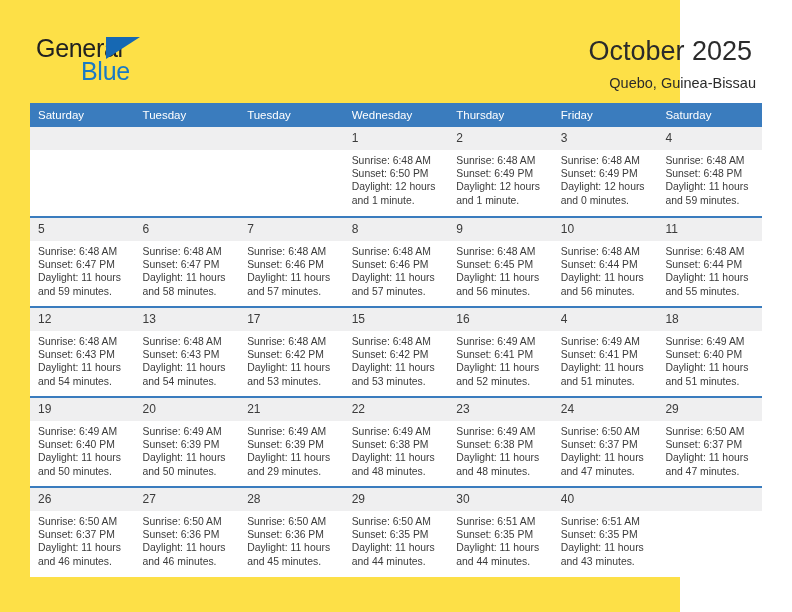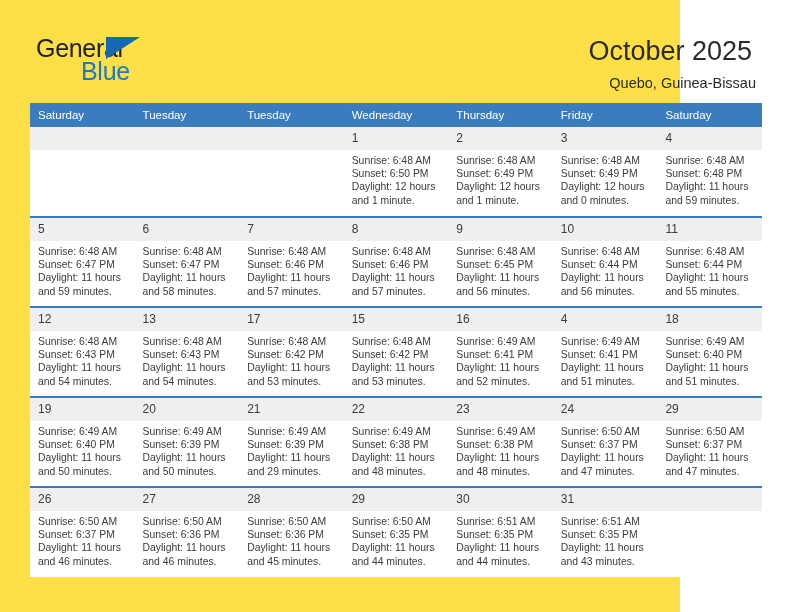--- a/index.html
+++ b/index.html
@@ -451,21 +451,21 @@
           <td class="daycell">
             <div class="daynum">30</div>
             <div class="dayinfo">
               <div>Sunrise: 6:51 AM</div>
               <div>Sunset: 6:35 PM</div>
               <div>Daylight: 11 hours</div>
               <div>and 44 minutes.</div>
             </div>
           </td>
           <td class="daycell">
-            <div class="daynum">31</div>
+            <div class="daynum">40</div>
             <div class="dayinfo">
               <div>Sunrise: 6:51 AM</div>
               <div>Sunset: 6:35 PM</div>
               <div>Daylight: 11 hours</div>
               <div>and 43 minutes.</div>
             </div>
           </td>
           <td class="daycell empty">
             <div class="daynum"></div>
           </td>

